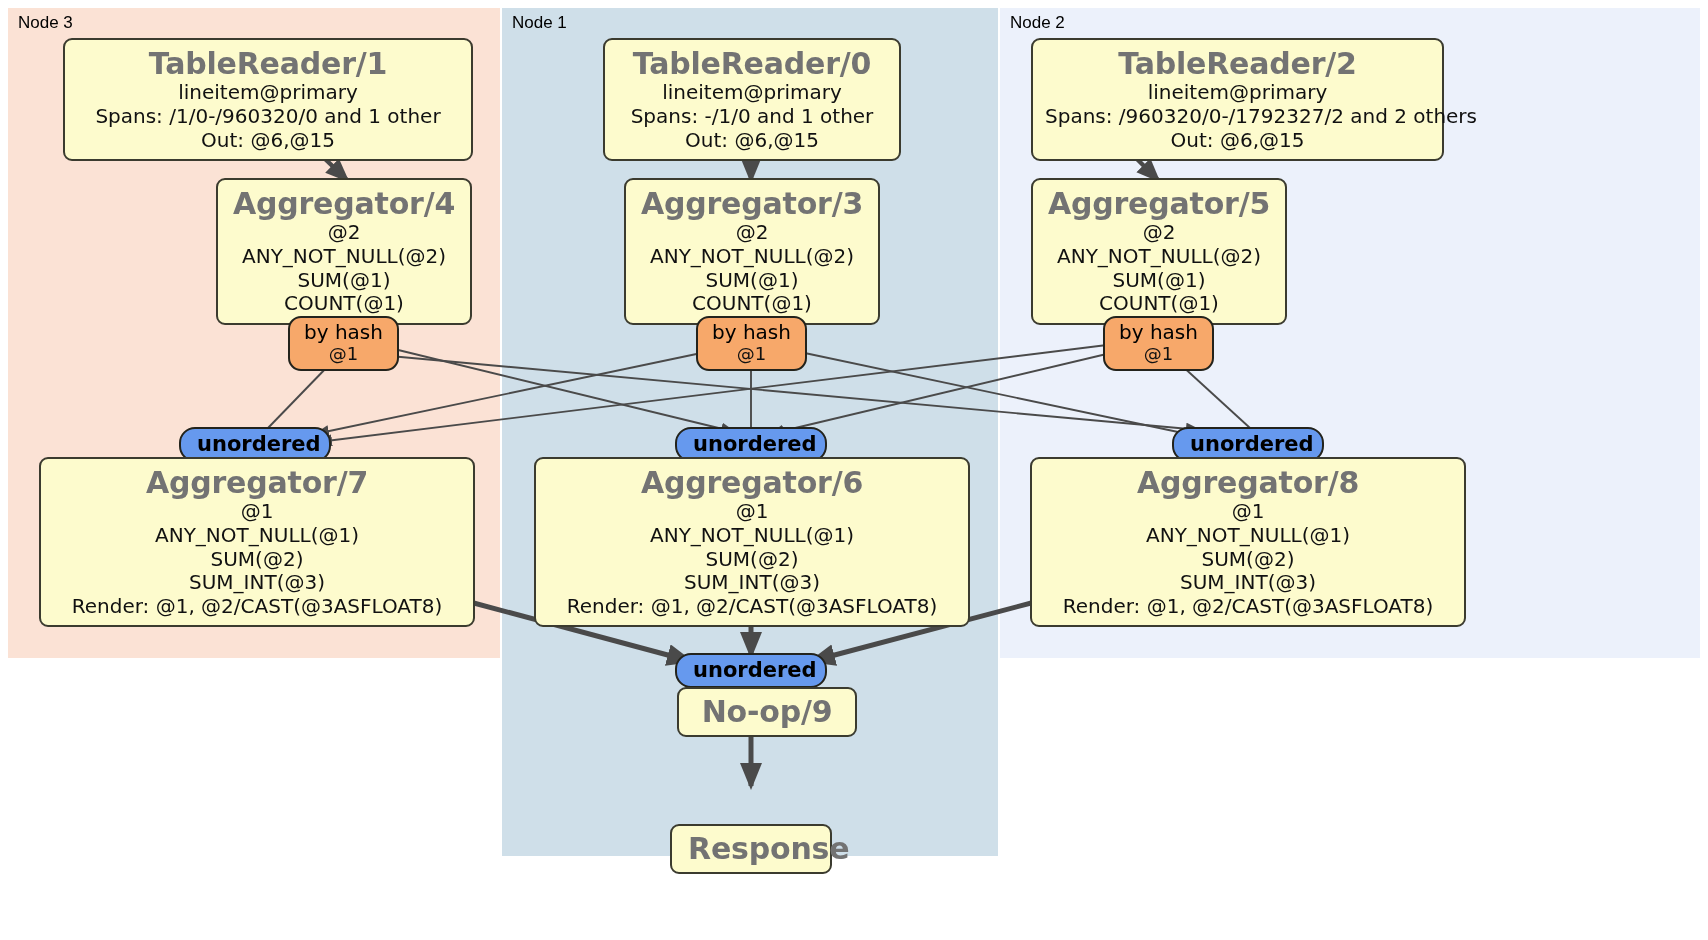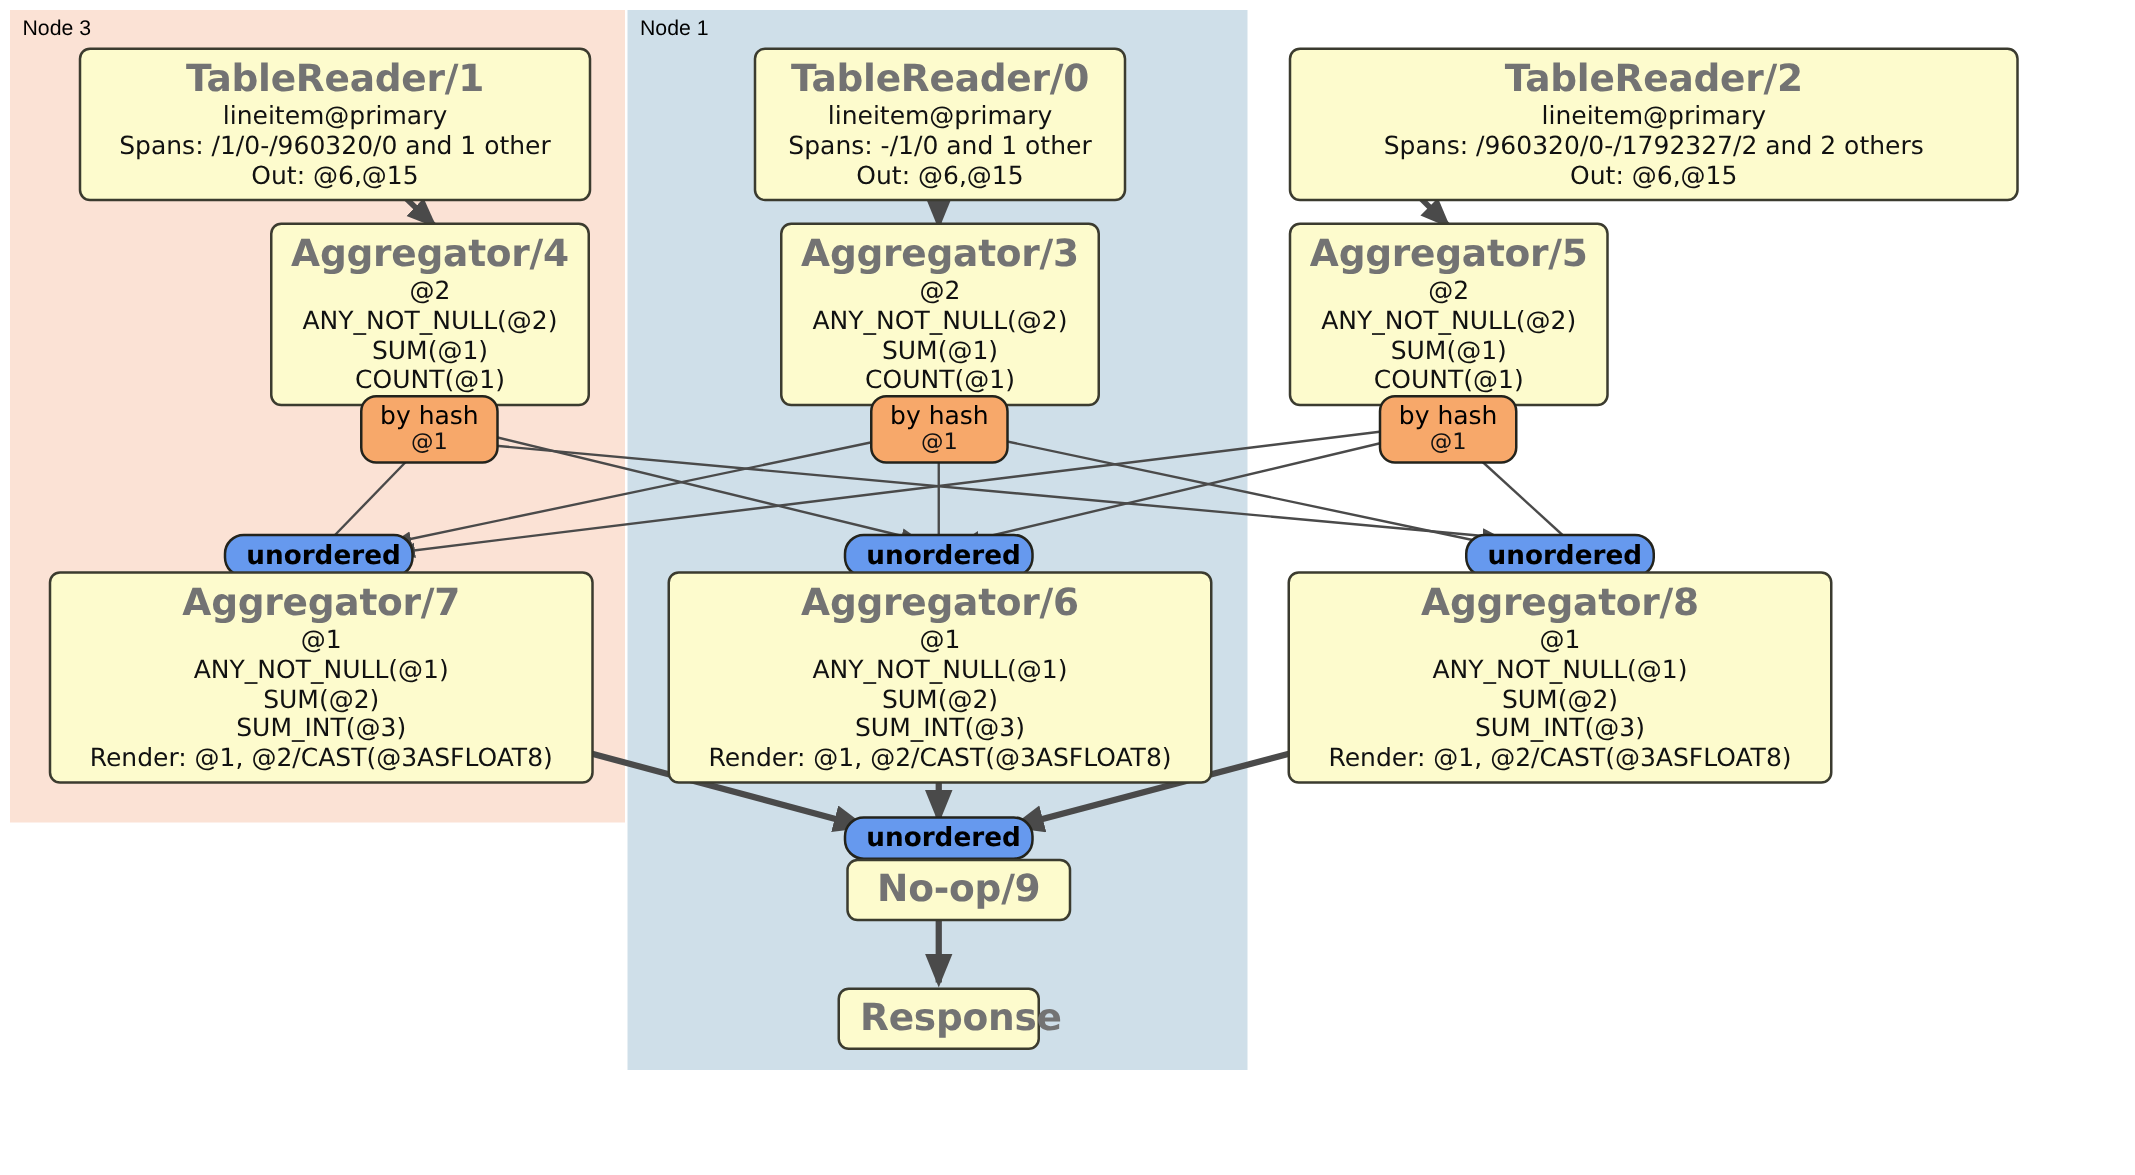--- a/index.html
+++ b/index.html
@@ -102,20 +102,23 @@
 <div id="stage">
 
   <div class="cluster" style="left:8px; top:8px; width:492px; height:650px; background:#fbe2d5;">
     <span class="cluster-label">Node 3</span>
   </div>
 
   <div class="cluster" style="left:502px; top:8px; width:496px; height:848px; background:#cfdfe9;">
     <span class="cluster-label">Node 1</span>
   </div>
 
+  <div class="cluster" style="left:1000px; top:8px; width:700px; height:650px; background:#ecf1fb;">
+    <span class="cluster-label">Node 2</span>
+  </div>
 
   <svg class="layer" viewBox="0 0 1708 940">
     <defs>
       <marker id="ah-thin" markerWidth="9" markerHeight="9" refX="7.4" refY="3.2" orient="auto" markerUnits="strokeWidth">
         <path d="M0,0 L8,3.2 L0,6.4 z" fill="#4a4a4a"></path>
       </marker>
       <marker id="ah-thick" markerWidth="6" markerHeight="6" refX="4.6" refY="2.2" orient="auto" markerUnits="strokeWidth">
         <path d="M0,0 L5.4,2.2 L0,4.4 z" fill="#4a4a4a"></path>
       </marker>
     </defs>
@@ -213,25 +216,25 @@
   </div>
 
   <div class="router unord" style="left:675px; top:653px; width:152px;">
     <div class="rtitle">unordered</div>
   </div>
 
   <div class="proc compact" style="left:677px; top:687px; width:180px;">
     <div class="ptitle">No-op/9</div>
   </div>
 
-  <div class="proc compact" style="left:670px; top:790px; width:162px;">
+  <div class="proc compact" style="left:670px; top:824px; width:162px;">
     <div class="ptitle">Response</div>
   </div>
 
-  <div class="proc" style="left:1031px; top:38px; width:584px;">
+  <div class="proc" style="left:1031px; top:38px; width:413px;">
     <div class="ptitle">TableReader/2</div>
     <div class="pline">lineitem@primary</div>
     <div class="pline">Spans: /960320/0-/1792327/2 and 2 others</div>
     <div class="pline">Out: @6,@15</div>
   </div>
 
   <div class="proc" style="left:1031px; top:178px; width:256px;">
     <div class="ptitle">Aggregator/5</div>
     <div class="pline">@2</div>
     <div class="pline">ANY_NOT_NULL(@2)</div>

